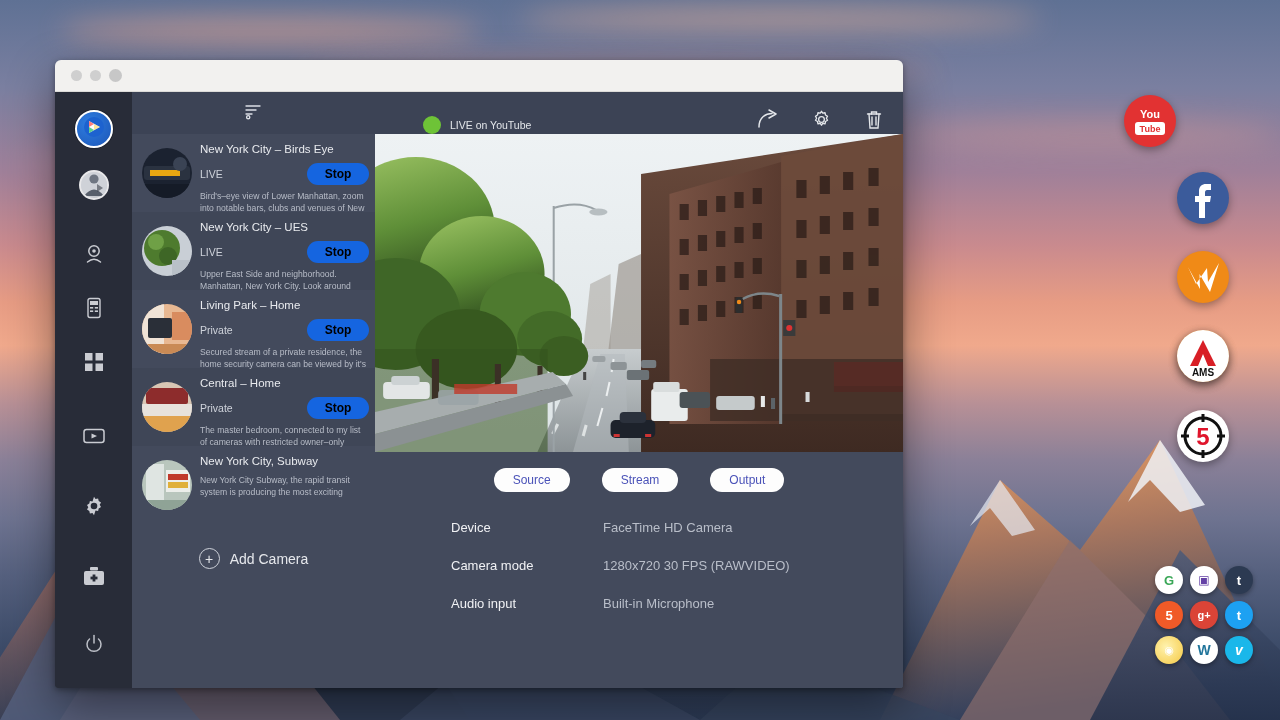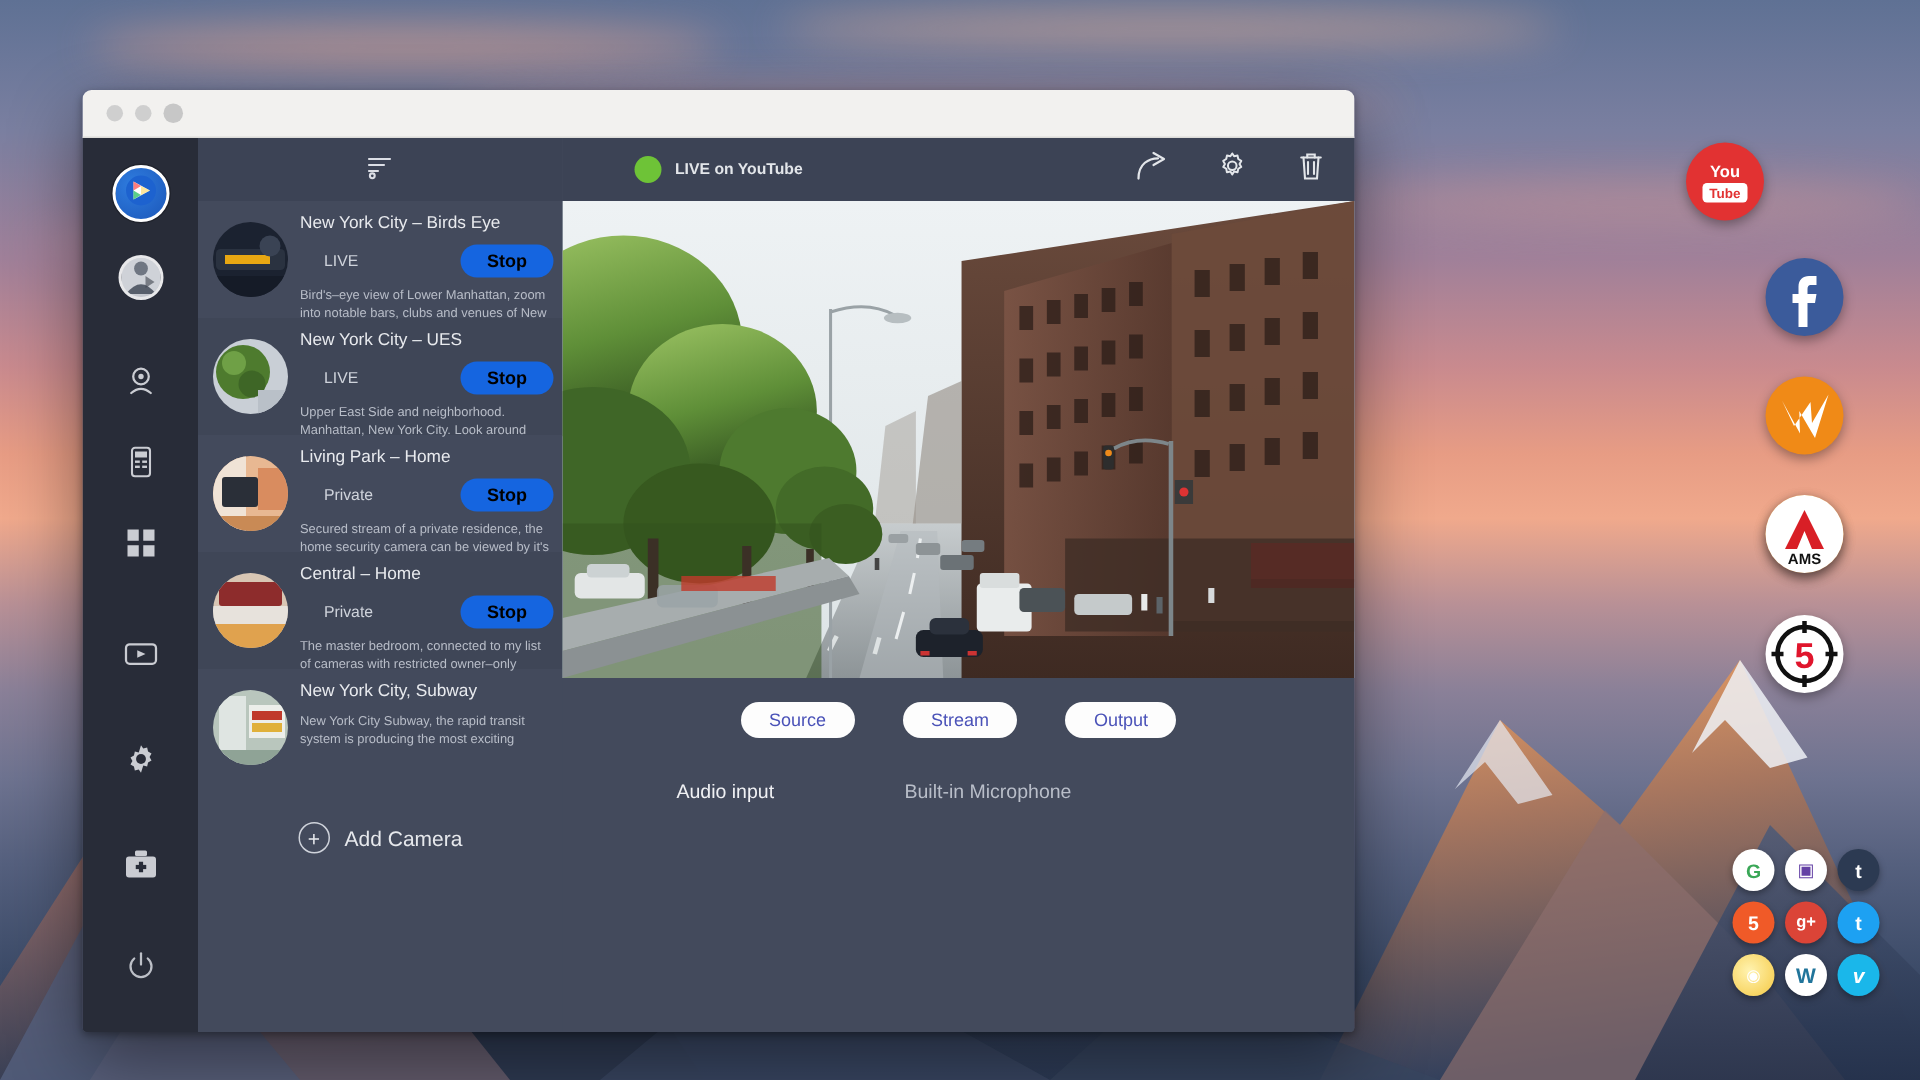--- a/index.html
+++ b/index.html
@@ -91,21 +91,21 @@
     width: 50px; height: 50px; border-radius: 50%; flex: 0 0 50px;
     margin-top: 6px; overflow:hidden; position: relative;
     box-shadow: inset 0 0 0 1px rgba(255,255,255,.06);
   }
   .cam-info { flex: 1 1 auto; min-width: 0; }
   .cam-title {
     color: #e8eaee; font-size: 11.5px; line-height: 14px;
     white-space: nowrap; overflow: hidden; text-overflow: ellipsis;
     margin-bottom: 7px;
   }
-  .cam-midrow { display:flex; align-items:center; justify-content: space-between; margin-left: 16px; }
+  .cam-midrow { display:flex; align-items:center; justify-content: space-between; }
   .cam-status { color: #cfd3db; font-size: 10.5px; }
   .btn-action {
     background: #1565e0; color: #000000; border: none; border-radius: 13px;
     font-size: 12px; font-weight: bold; padding: 4px 16px; min-width: 62px;
     font-family: "Liberation Sans", sans-serif; cursor: pointer;
   }
   .cam-desc {
     color: #b8bdc8; font-size: 8.6px; line-height: 11.5px; margin-top: 6px;
     max-height: 23px; overflow: hidden;
   }
@@ -116,22 +116,22 @@
   }
   .plus-circle {
     width: 21px; height: 21px; border-radius: 50%;
     border: 1.4px solid #cfd3db; display:flex;align-items:center;justify-content:center;
     color:#e6e8ec; font-size: 14px; line-height: 1;
   }
 
   
   #main-col { flex: 1 1 auto; display: flex; flex-direction: column; background: #434a5c; }
   #topbar {
-    height: 42px; background: #3c4355; display: flex; align-items: center;
-    padding: 0 16px; gap: 27px; font-weight: bold;
+    height: 42px; background: #3c4355; display: flex; align-items: flex-end;
+    padding: 0 16px; gap: 27px;
   }
   #live-badge { display:flex; align-items:center; gap: 9px; margin-left: 32px; }
   .live-dot { width: 18px; height: 18px; border-radius: 50%; background: #6ec337; }
   #live-text { color: #e3e6ea; font-size: 10.5px; }
   .topbar-spacer { flex: 1 1 auto; }
   .tb-icon { width: 26px; height: 26px; display:flex;align-items:center;justify-content:center; cursor:pointer; }
 
   
   #video-wrap { height: 318px; position: relative; overflow: hidden; background:#9aa6ad; }
   #video-canvas { width: 100%; height: 100%; display:block; }
@@ -631,20 +631,28 @@
         </div>
 
         <div id="tabs">
           <button class="tab-pill">Source</button>
           <button class="tab-pill">Stream</button>
           <button class="tab-pill">Output</button>
         </div>
 
         <div id="info-table">
           <div class="info-row">
+            <div class="info-label">Device</div>
+            <div class="info-value">FaceTime HD Camera</div>
+          </div>
+          <div class="info-row">
+            <div class="info-label">Camera mode</div>
+            <div class="info-value">1280x720 30 FPS (RAWVIDEO)</div>
+          </div>
+          <div class="info-row">
             <div class="info-label">Audio input</div>
             <div class="info-value">Built-in Microphone</div>
           </div>
         </div>
       </div>
     </div>
 
   </div>
 
   <div class="dock-icon dock-big" style="left:1124px;top:95px;background:#e23232;">

